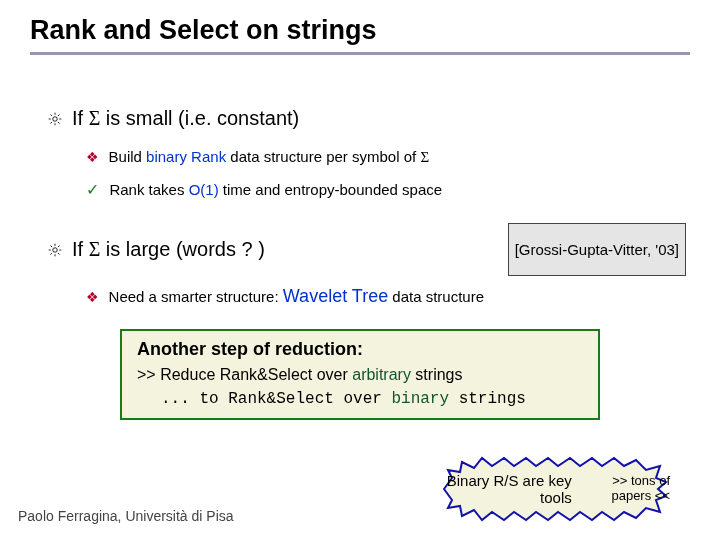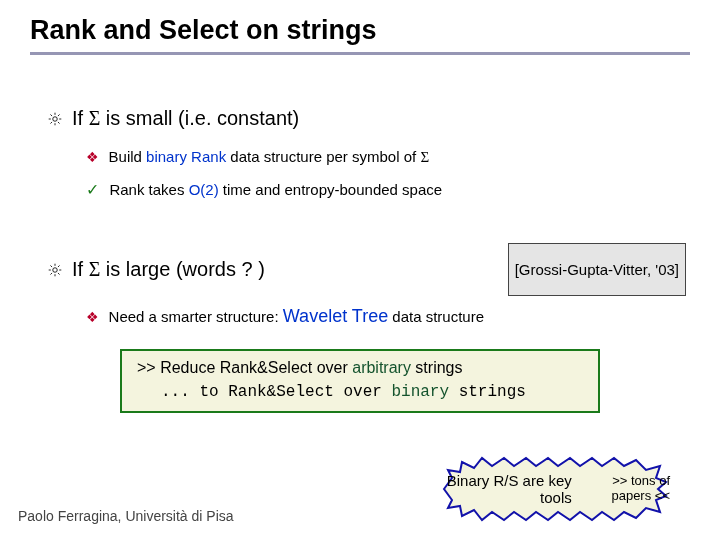--- a/index.html
+++ b/index.html
@@ -59,21 +59,21 @@
   }
   .check {
     color: #1a7a1a;
     font-size: 16px;
     margin-right: 10px;
     flex-shrink: 0;
     font-family: Arial, sans-serif;
   }
   .blue { color: #0033cc; }
   .row2wrap {
-    margin-top: 44px;
+    margin-top: 24px;
     display: flex;
     align-items: center;
     text-align: center;
   }
   .row2 {
     margin-left: 18px;
     font-size: 20px;
     display: flex;
     align-items: center;
     flex: 1;
@@ -175,21 +175,21 @@
   <div class="sub1">
     <span class="diamond">❖</span>
     <span>
       <span>Build </span><span class="blue">binary Rank</span><span> data structure per symbol of </span><span class="sigma">Σ</span>
     </span>
   </div>
 
   <div class="sub1" style="margin-top:14px;">
     <span class="check">✓</span>
     <span>
-      <span>Rank takes </span><span class="blue">O(2)</span><span> time and entropy-bounded space</span>
+      <span>Rank takes </span><span class="blue">O(1)</span><span> time and entropy-bounded space</span>
     </span>
   </div>
 
   <div class="row2wrap">
     <div class="row2">
       <span class="gear">
         <svg viewBox="0 0 20 20">
             <g fill="none" stroke="#000" stroke-width="1.2">
           <circle cx="10" cy="10" r="3.2"></circle>
           <line x1="10" y1="1" x2="10" y2="4"></line>
@@ -211,20 +211,21 @@
   </div>
 
   <div class="sub2">
     <span class="diamond">❖</span>
     <span>
       <span>Need a smarter structure: </span><span class="blue" style="font-size:18px;margin-top:16px;">Wavelet Tree</span><span> data structure</span>
     </span>
   </div>
 
   <div class="box">
+    <div class="box-title">Another step of reduction:</div>
     <div class="box-line">
       <span class="gg">&gt;&gt;  Reduce Rank&amp;Select over </span><span class="dgreen gg">arbitrary</span><span class="gg"> strings</span>
     </div>
     <div class="box-line" style="margin-left:24px;margin-top:6px;font-family:Liberation Mono, monospace;">
       <span class="gg">... to Rank&amp;Select over </span><span class="dgreen gg">binary</span><span class="gg"> strings</span>
     </div>
   </div>
 
   <div class="starburst">
     <svg viewBox="0 0 230 66" preserveAspectRatio="none">

